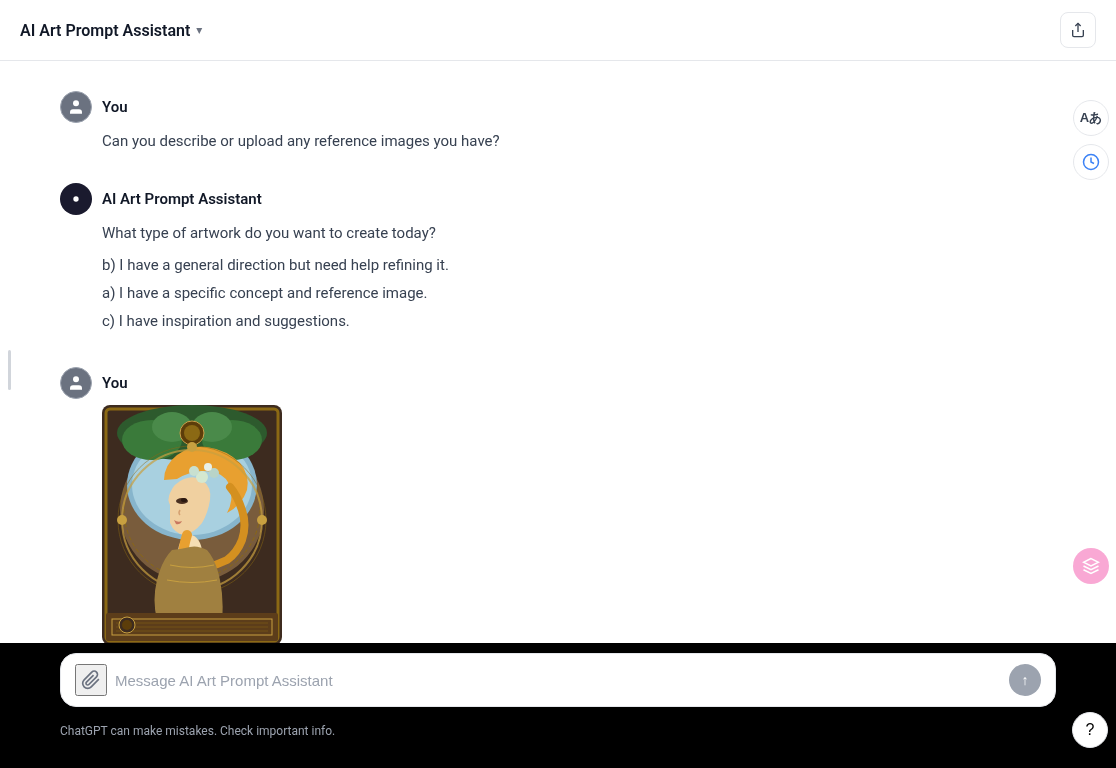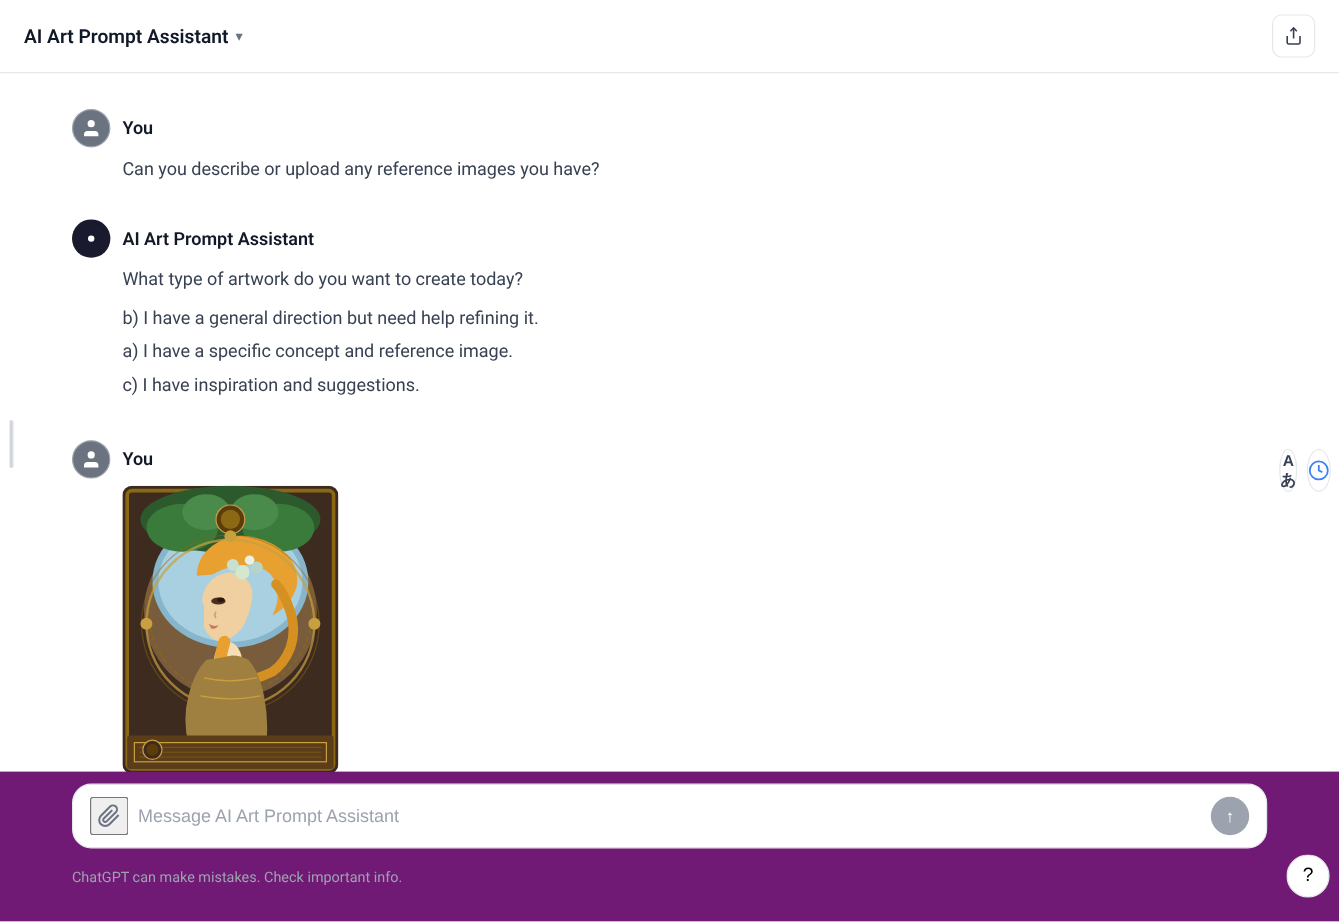--- a/index.html
+++ b/index.html
@@ -60,21 +60,21 @@
     }
 
     
     .sidebar-icons {
       position: fixed;
       right: 0;
       top: 0;
       width: 50px;
       height: 684px;
       display: flex;
-      flex-direction: row;
+      flex-direction: column;
       align-items: center;
       padding-top: 100px;
       gap: 8px;
       z-index: 10;
     }
 
     .sidebar-icon-btn {
       width: 36px;
       height: 36px;
       border-radius: 50%;
@@ -166,21 +166,21 @@
     }
 
     
     .chat-image-container {
       margin-bottom: 12px;
     }
 
     
     .input-area {
       padding: 10px 60px 30px 60px;
-      background: #701a75;
+      background: #000000;
       flex-shrink: 0;
     }
 
     .input-container {
       display: flex;
       align-items: center;
       border: 1px solid #e5e7eb;
       border-radius: 16px;
       padding: 10px 14px;
       background: #fff;

